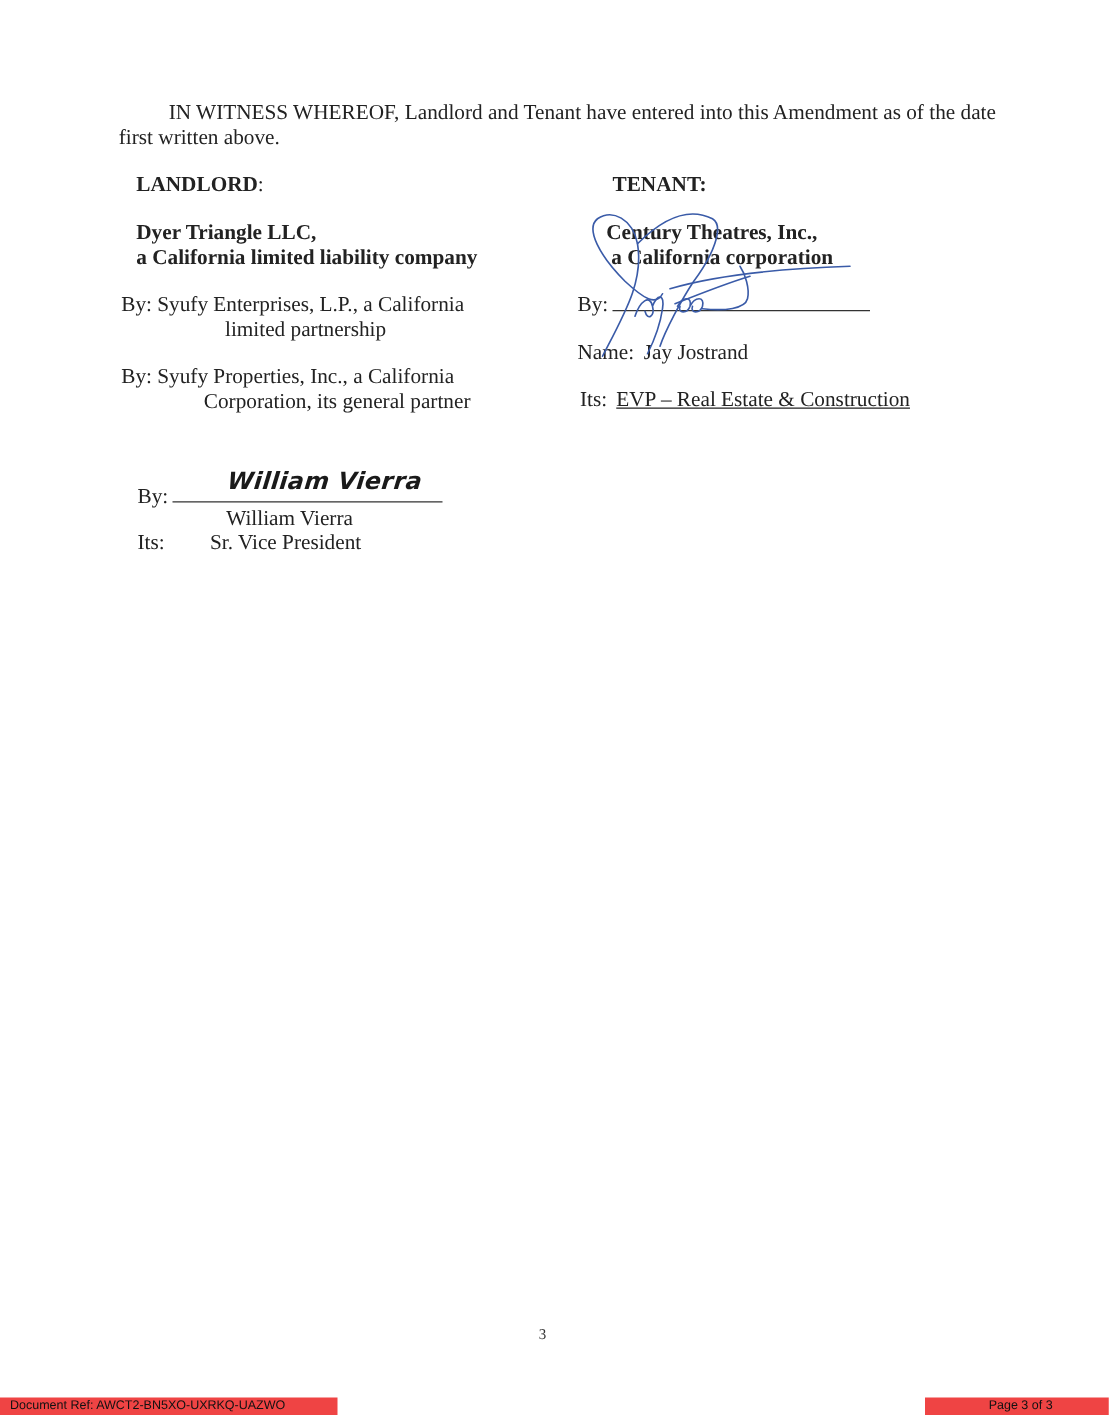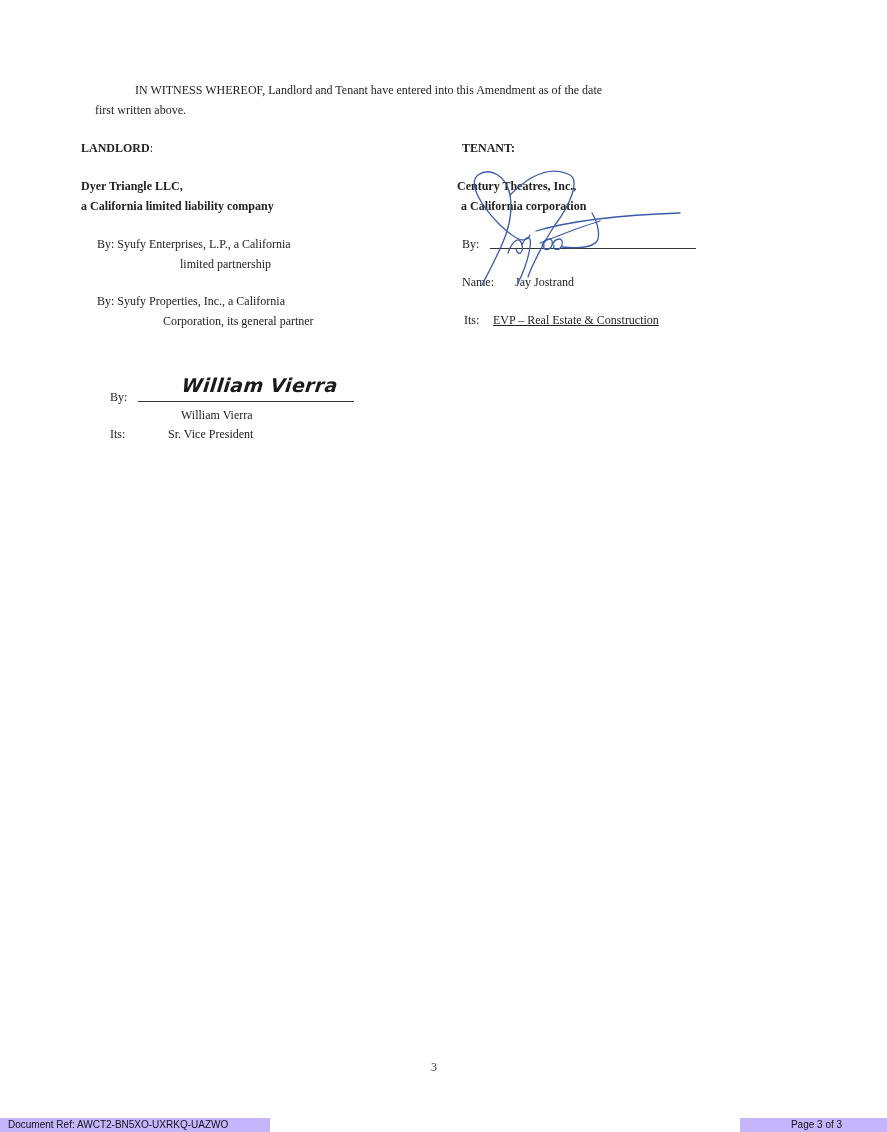--- a/index.html
+++ b/index.html
@@ -9,39 +9,39 @@
     }
     body {
       width: 887px;
       height: 1132px;
       position: relative;
       overflow: hidden;
       font-family: "Liberation Serif", "DejaVu Serif", serif;
       color: #222222;
     }
     .abs { position: absolute; white-space: nowrap; }
-    .txt { font-size: 12px; line-height: 20px; }
-    .bold { font-weight: bold; }
+    .txt { font-size: 17px; line-height: 20px; }
+    .bold { font-weight: bold; margin-left: 28px; }
     .sig-line {
       position: absolute;
       border-bottom: 1px solid #333333;
       height: 0;
     }
     .script-sig {
       font-family: "DejaVu Sans", sans-serif;
       font-style: italic;
       font-weight: bold;
       font-size: 19px;
       color: #1a1a1a;
       letter-spacing: 0.3px;
       transform: skewX(-6deg);
     }
     .footer-bar {
       position: absolute;
-      background: #c4b5fd;
+      background: #ef4444;
       font-family: "Liberation Sans", "DejaVu Sans", sans-serif;
       font-size: 10px;
       color: #111111;
       height: 14px;
       line-height: 14px;
     }
     .page-num {
       font-size: 12px;
       color: #333333;
     }

